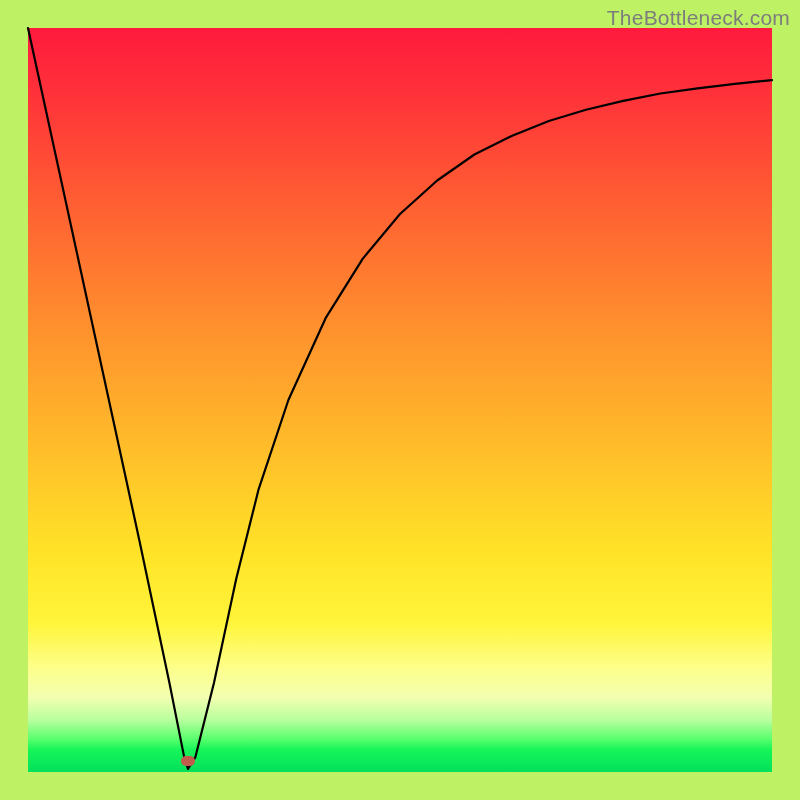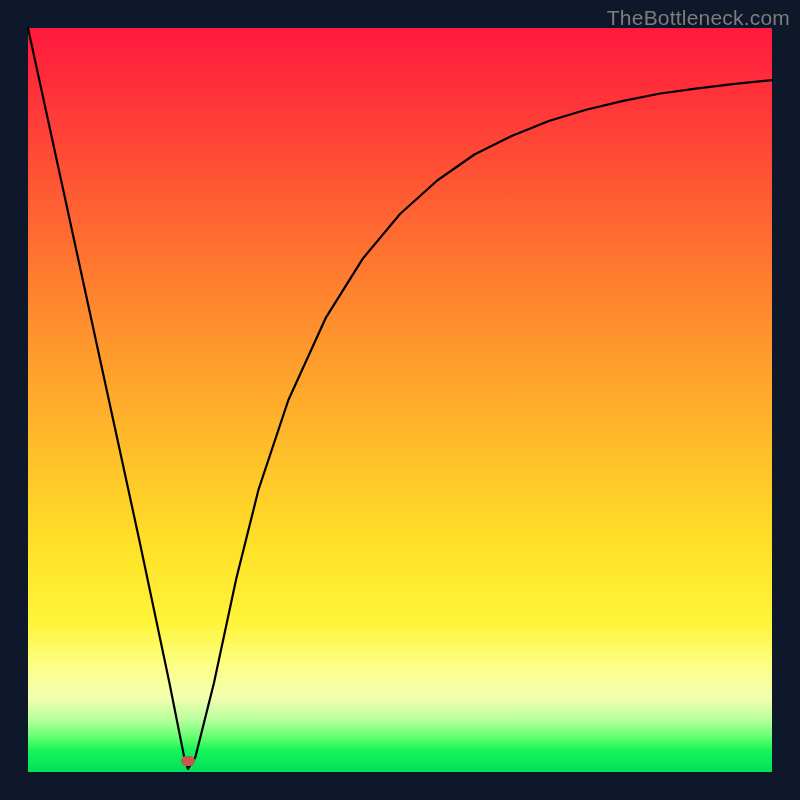--- a/index.html
+++ b/index.html
@@ -8,21 +8,21 @@
     width: 800px;
     height: 800px;
     background: #000;
     font-family: Arial, Helvetica, sans-serif;
     overflow: hidden;
   }
   .frame {
     position: relative;
     width: 800px;
     height: 800px;
-    background: #0f172a;
+    background: #bef264;
   }
   .plot-area {
     position: absolute;
     left: 28px;
     top: 28px;
     width: 744px;
     height: 744px;
     
     background: linear-gradient(
       to bottom,

